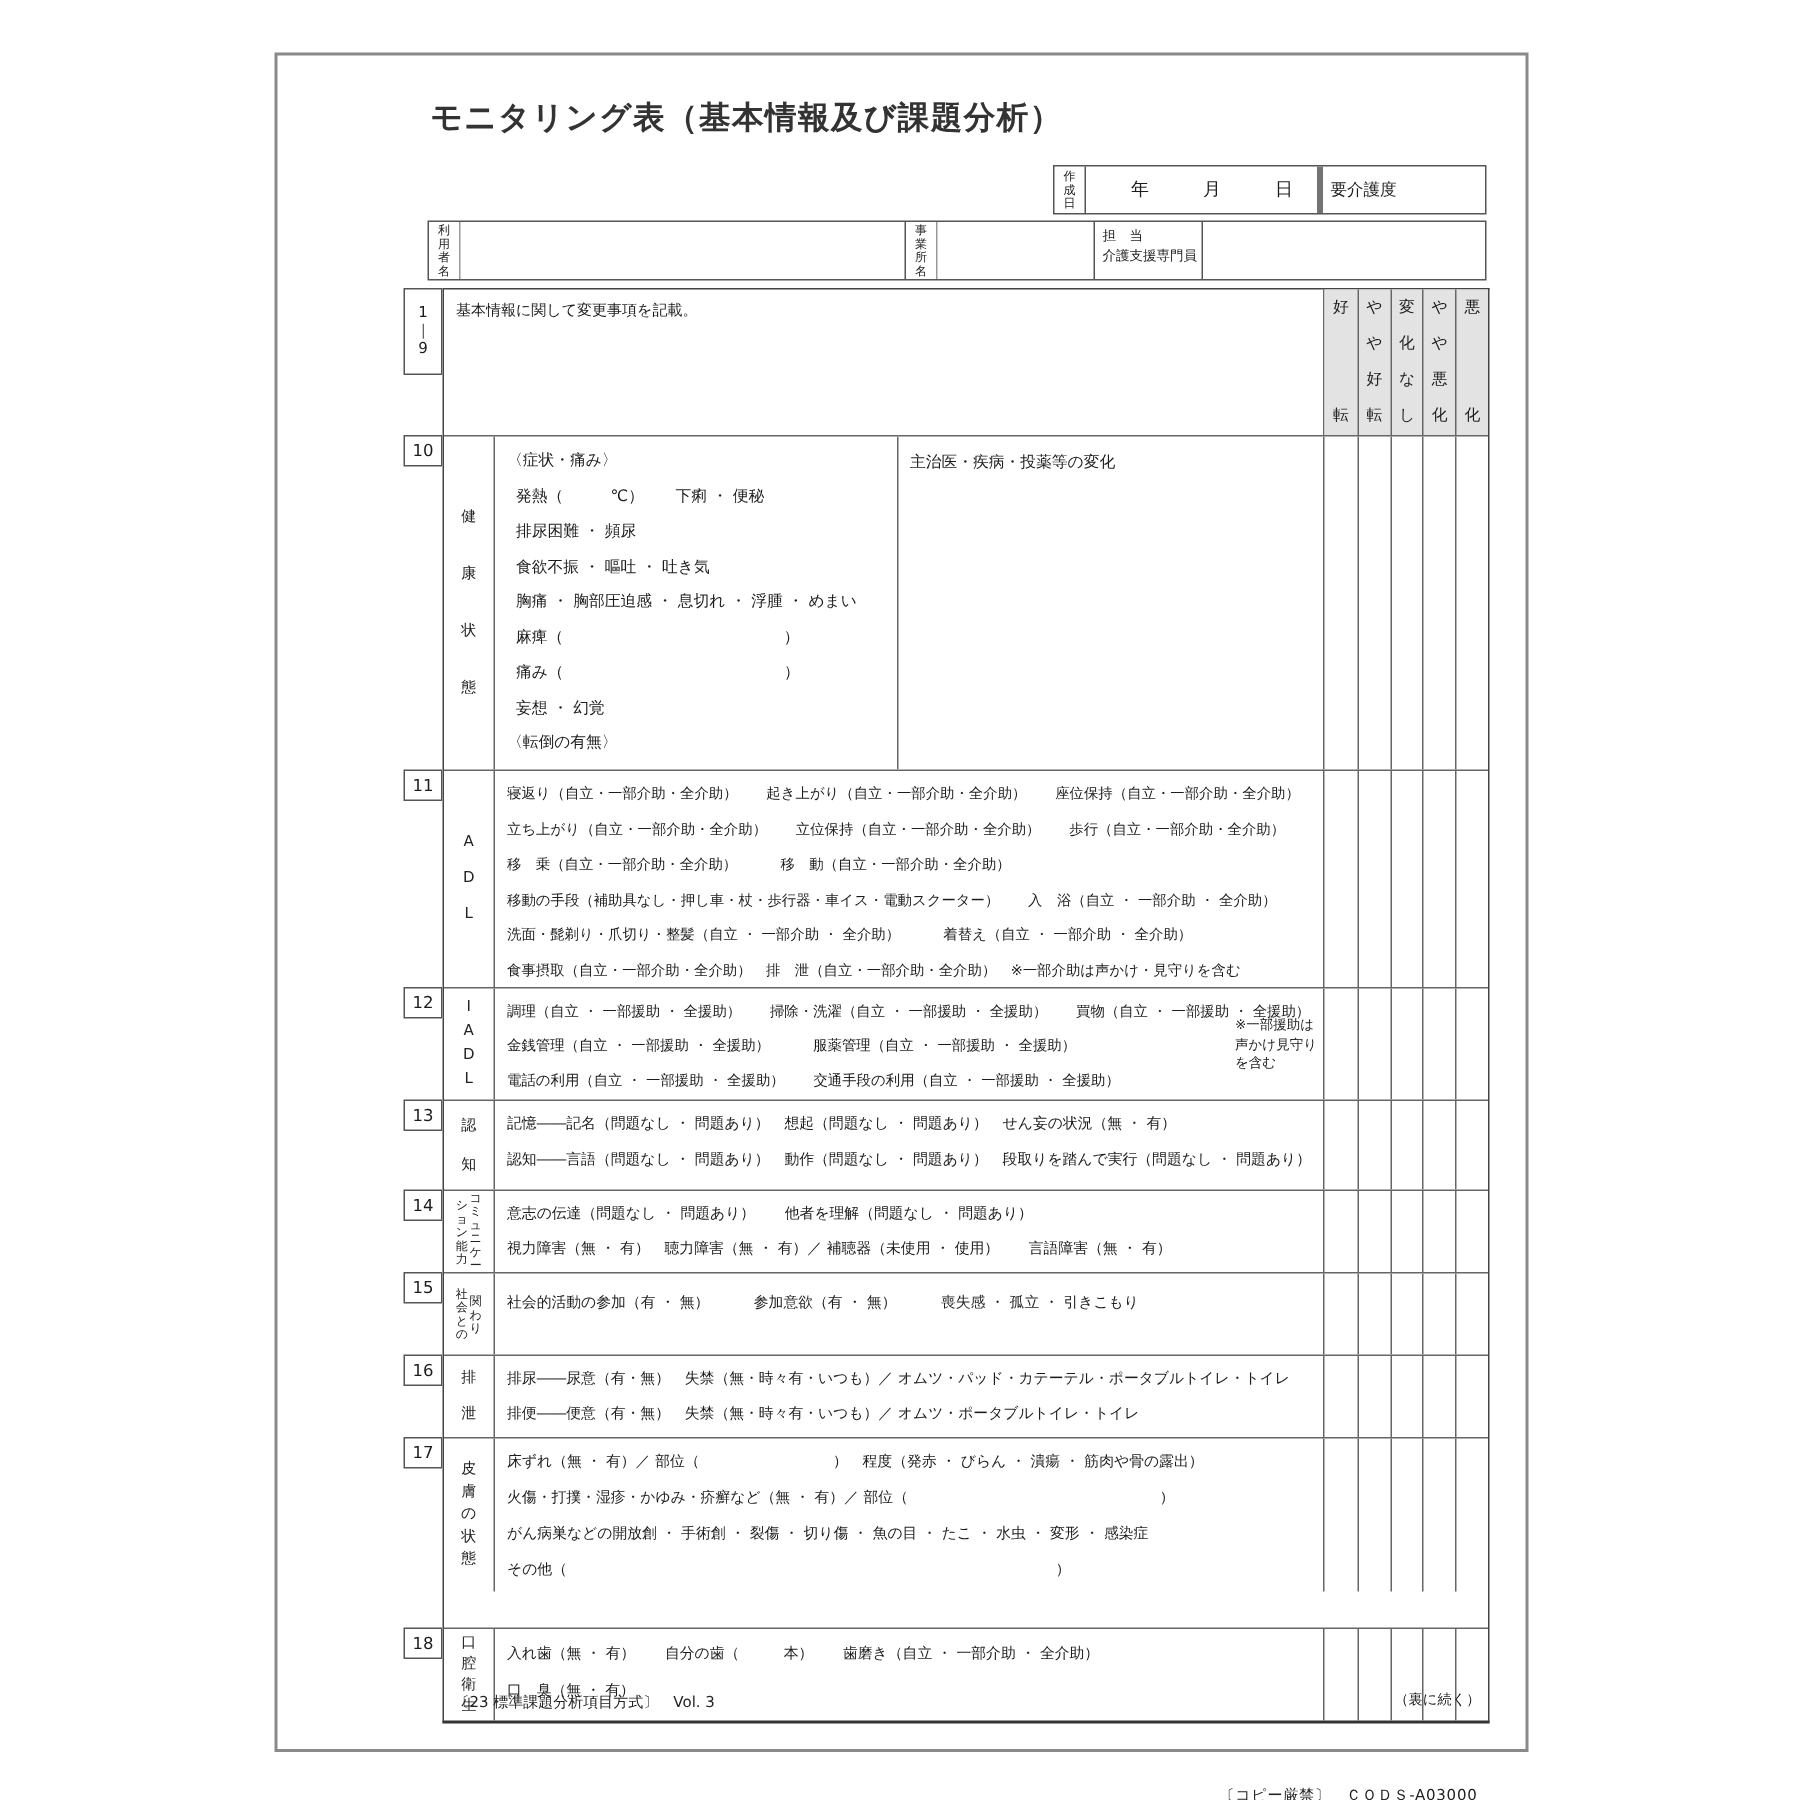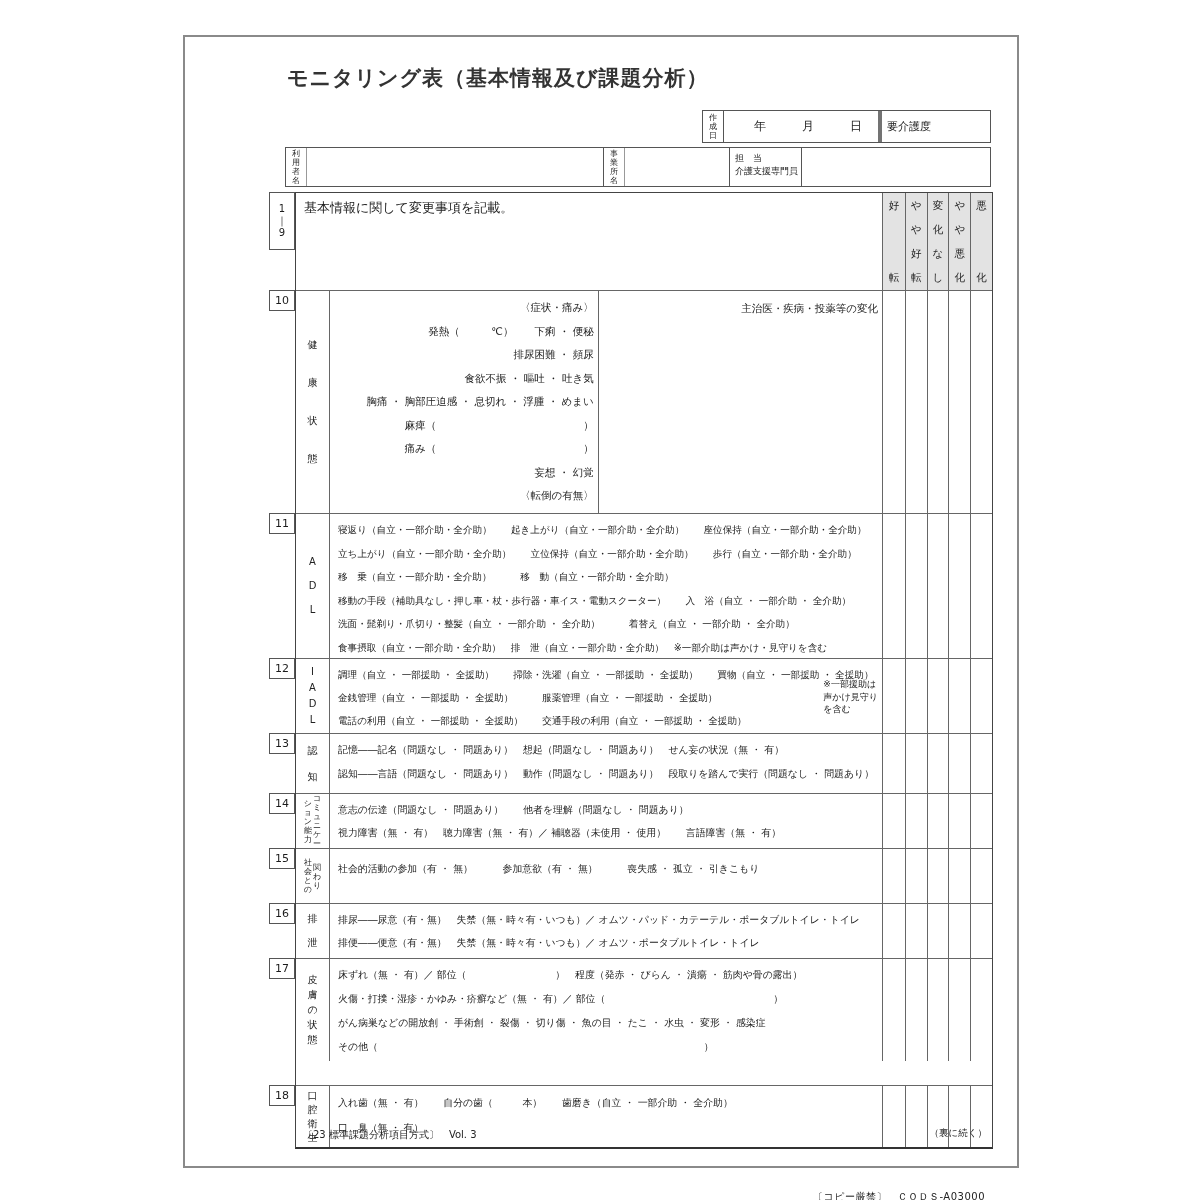--- a/index.html
+++ b/index.html
@@ -46,26 +46,26 @@
     font-size:10px;color:#222;line-height:12px;}
   .dual .lblcol{font-size:8px;line-height:9px;}
   .s1 .lblcol{gap:26px;}
   .s2 .lblcol{gap:12px;}
   .s3 .lblcol{gap:4px;}
   .s4 .lblcol{gap:14px;}
   .s7 .lblcol{gap:12px;}
   .s8 .lblcol{gap:3px;}
   .s9 .lblcol{gap:2px;}
   .content{flex:1;position:relative;padding:4px 4px 0 8px;overflow:hidden;font-size:10px;}
-  .content.splitwrap{display:flex;padding:0;text-align:right;}
+  .content.splitwrap{display:flex;padding:0;}
   .half{box-sizing:border-box;padding:5px 4px 0 8px;}
   .half.left{width:48.5%;}
   .half.right{width:51.5%;border-left:1px solid #666;}
   .line{line-height:24px;white-space:nowrap;}
-  .s0 .content{font-size:13px;padding-top:5px;}
+  .s0 .content{font-size:10px;padding-top:5px;}
   .s0 .line{line-height:20px;}
   .s1 .content{font-size:10.5px;}
   .s1 .half.left .line{line-height:23.5px;}
   .s1 .half.left .line.indent{padding-left:6px;}
   .s2 .content,.s3 .content{font-size:9.6px;}
   .s2 .line{line-height:23.5px;}
   .s3 .line{line-height:23px;}
   .s4 .content,.s5 .content,.s6 .content,.s7 .content,.s8 .content,.s9 .content{font-size:9.9px;}
   .s5 .line,.s6 .line,.s7 .line{line-height:23px;}
   .s6 .content{padding-top:8px;}

